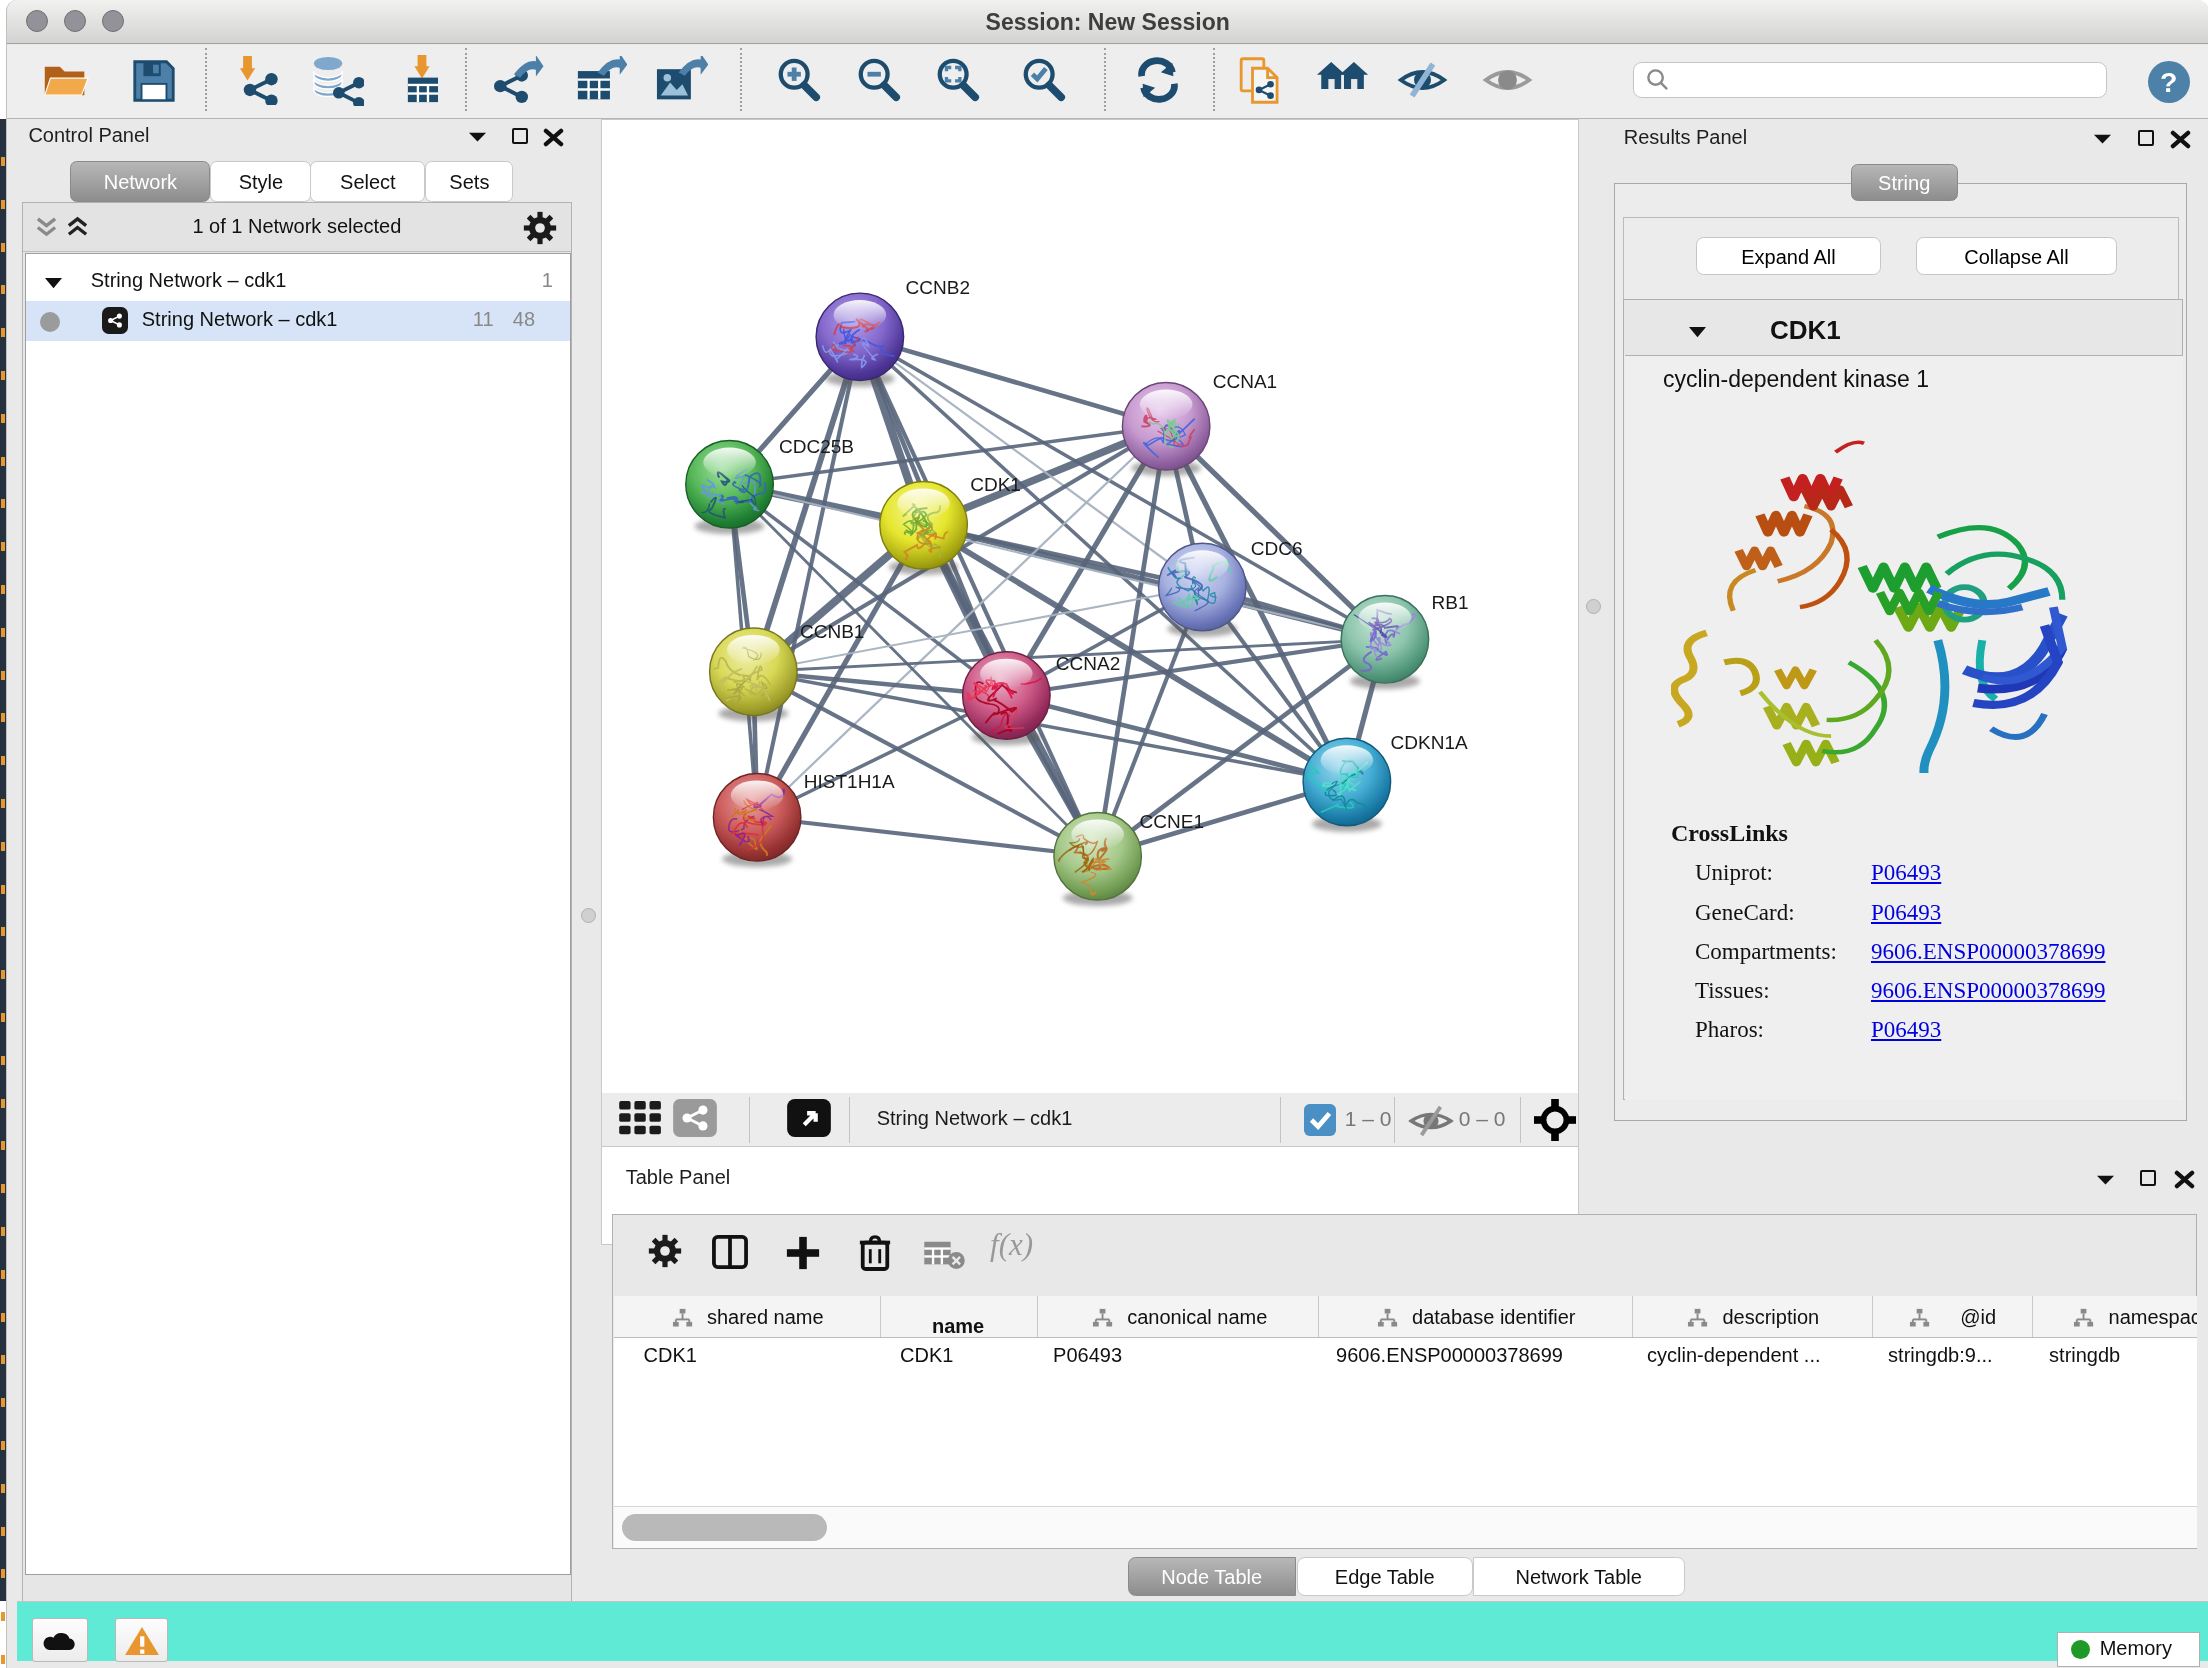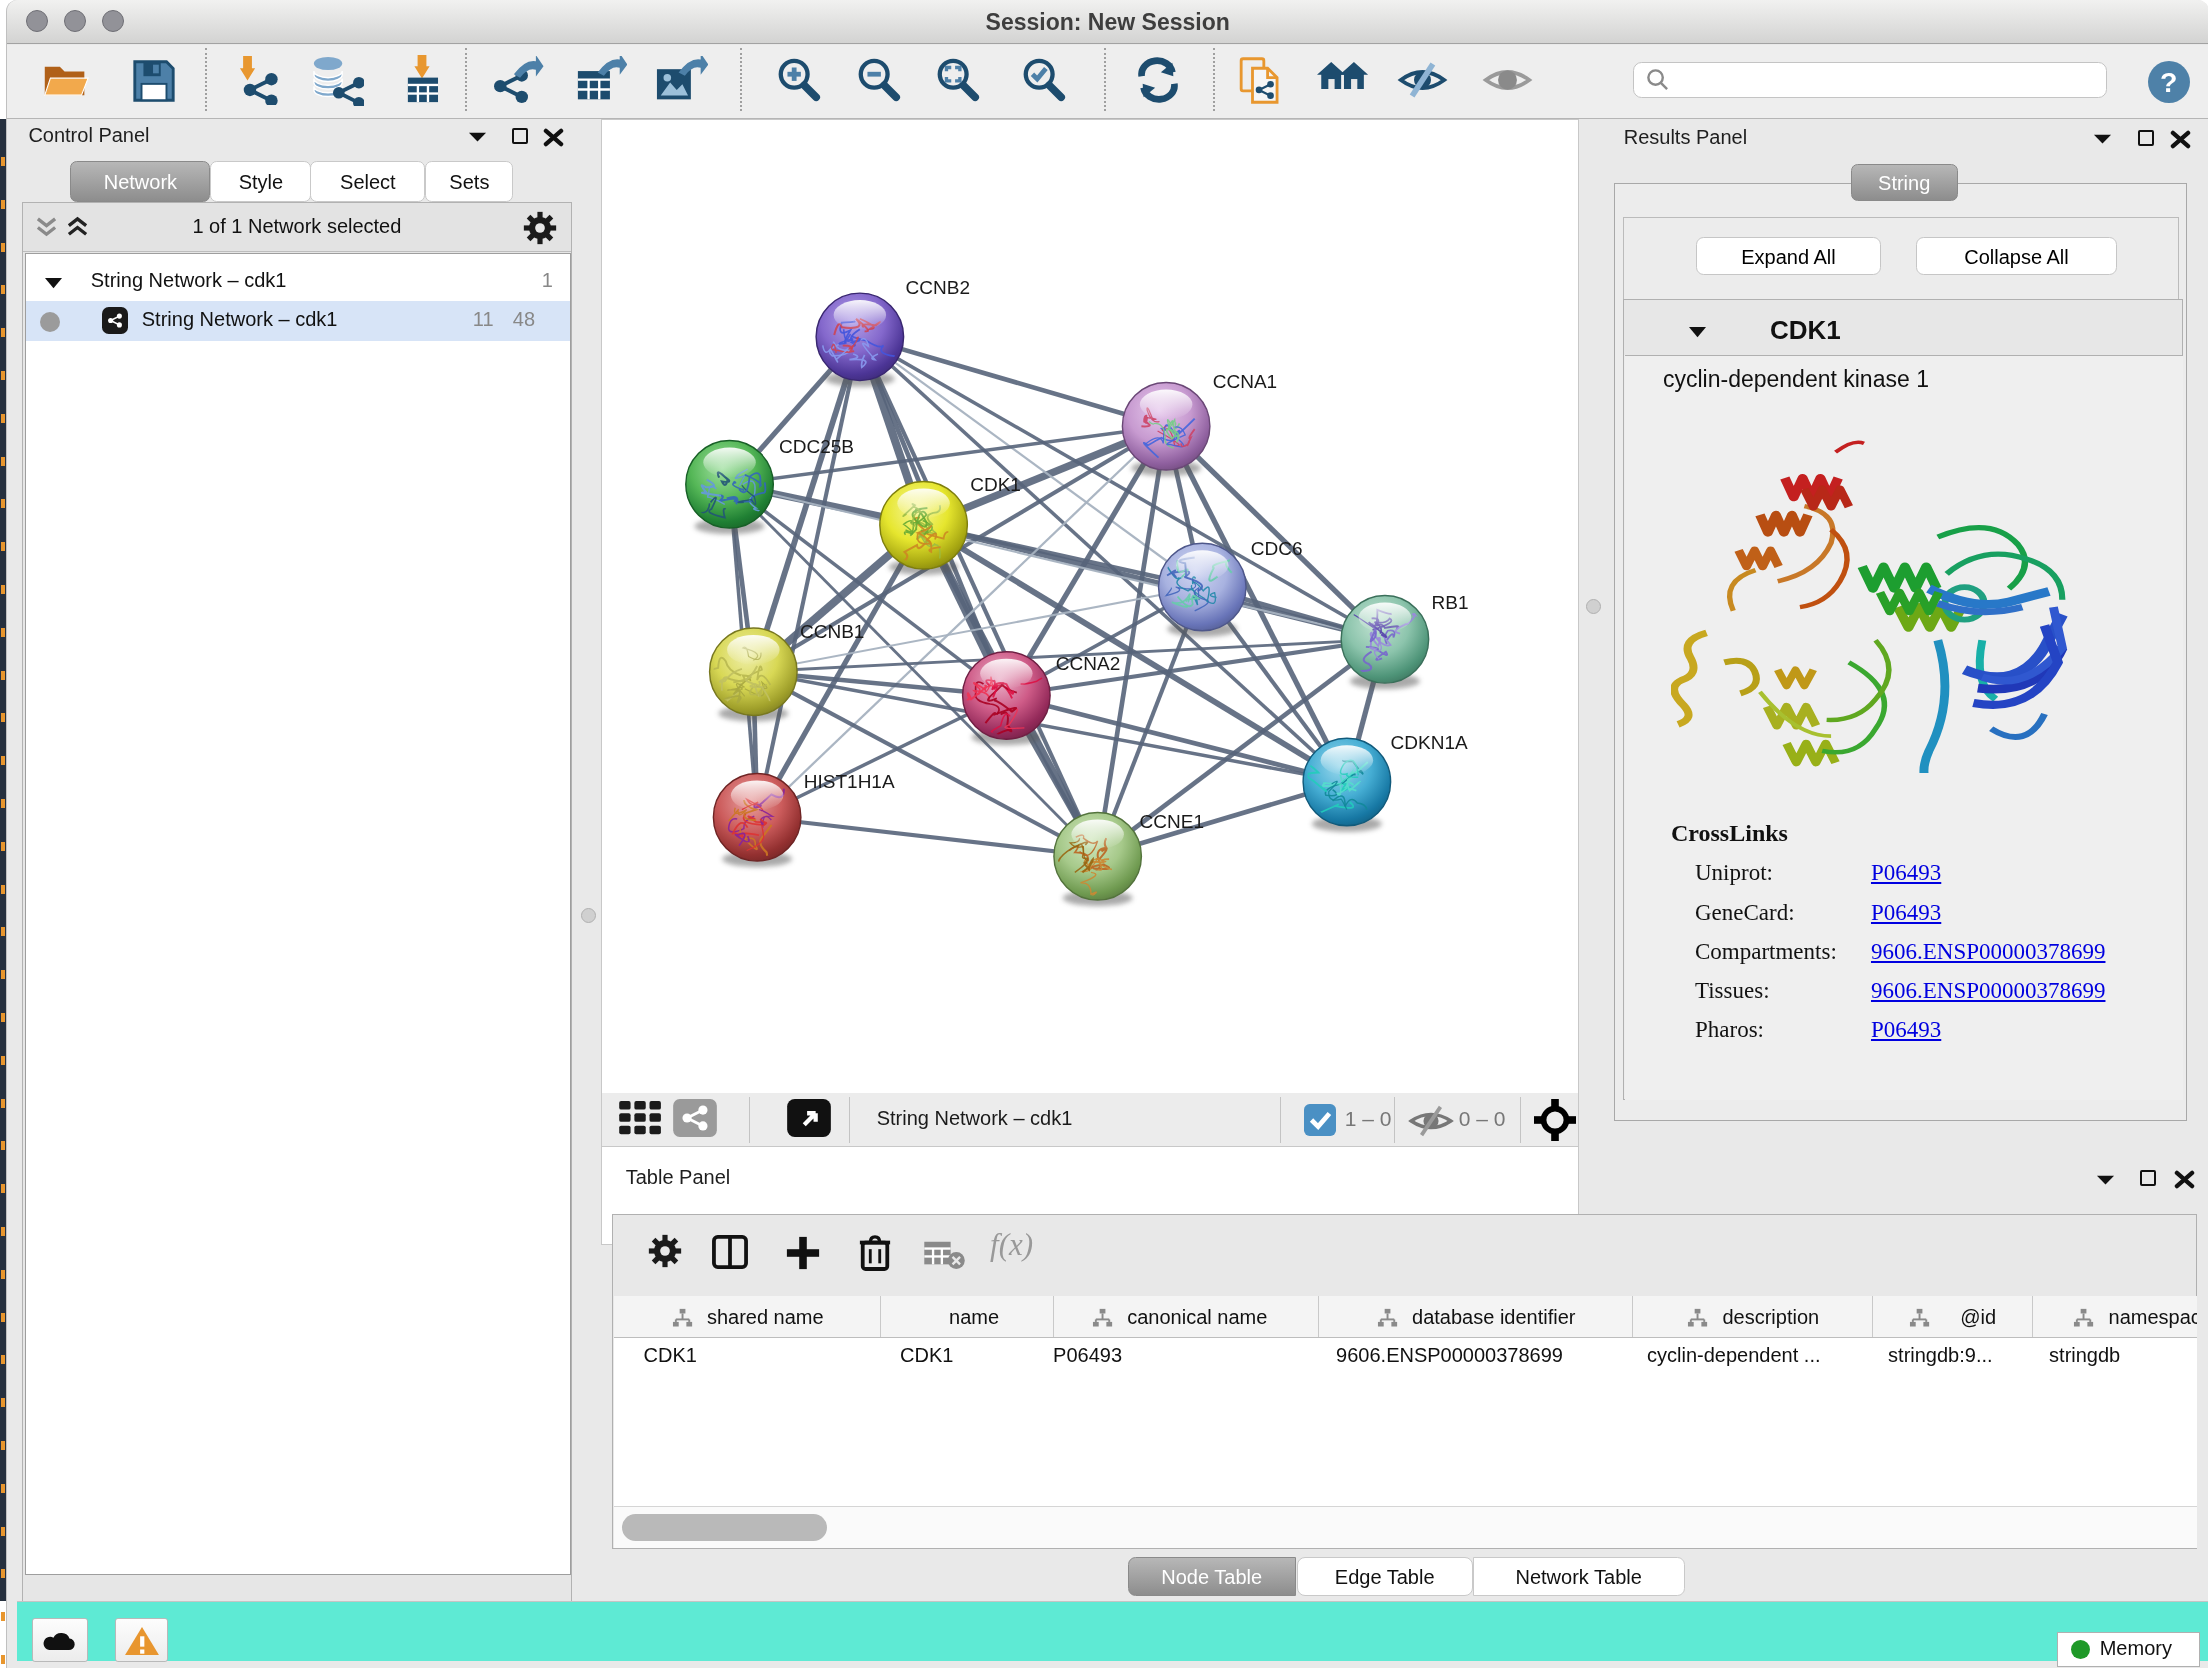--- a/index.html
+++ b/index.html
@@ -782,21 +782,21 @@
               <rect x="9.0" y="3" width="6.0" height="4.800000000000001" fill="#8a8a8a"></rect>
               <line x1="12.0" y1="7.800000000000001" x2="12.0" y2="14.0" stroke="#8a8a8a" stroke-width="2"></line>
               <line x1="5.0" y1="14.0" x2="19.0" y2="14.0" stroke="#8a8a8a" stroke-width="2"></line>
               <line x1="5.0" y1="14.0" x2="5.0" y2="16.6" stroke="#8a8a8a" stroke-width="2"></line>
               <line x1="19.0" y1="14.0" x2="19.0" y2="16.6" stroke="#8a8a8a" stroke-width="2"></line>
               <rect x="2" y="16.6" width="6.0" height="4.800000000000001" fill="#8a8a8a"></rect>
               <rect x="16.0" y="16.6" width="6.0" height="4.800000000000001" fill="#8a8a8a"></rect>
             </svg>
             <span>shared name</span>
           </div>
-          <div style="position:absolute;left:281px;top:0;width:159px;height:42px;border-right:1px solid #c9c9c9;display:flex;align-items:center;justify-content:center;gap:11.4px;font-size:20px;color:#111;">
+          <div style="position:absolute;left:265px;top:0;width:159px;height:42px;border-right:1px solid #c9c9c9;display:flex;align-items:flex-end;justify-content:center;gap:11.4px;font-size:20px;color:#111;font-weight:bold;">
             <span>name</span>
           </div>
           <div style="position:absolute;left:426px;top:0;width:279px;height:42px;border-right:1px solid #c9c9c9;display:flex;align-items:center;justify-content:center;gap:11.4px;font-size:20px;color:#111;">
             <svg width="25" height="23" viewBox="0 0 26 24" style="">
               <rect x="9.0" y="3" width="6.0" height="4.800000000000001" fill="#8a8a8a"></rect>
               <line x1="12.0" y1="7.800000000000001" x2="12.0" y2="14.0" stroke="#8a8a8a" stroke-width="2"></line>
               <line x1="5.0" y1="14.0" x2="19.0" y2="14.0" stroke="#8a8a8a" stroke-width="2"></line>
               <line x1="5.0" y1="14.0" x2="5.0" y2="16.6" stroke="#8a8a8a" stroke-width="2"></line>
               <line x1="19.0" y1="14.0" x2="19.0" y2="16.6" stroke="#8a8a8a" stroke-width="2"></line>
               <rect x="2" y="16.6" width="6.0" height="4.800000000000001" fill="#8a8a8a"></rect>

